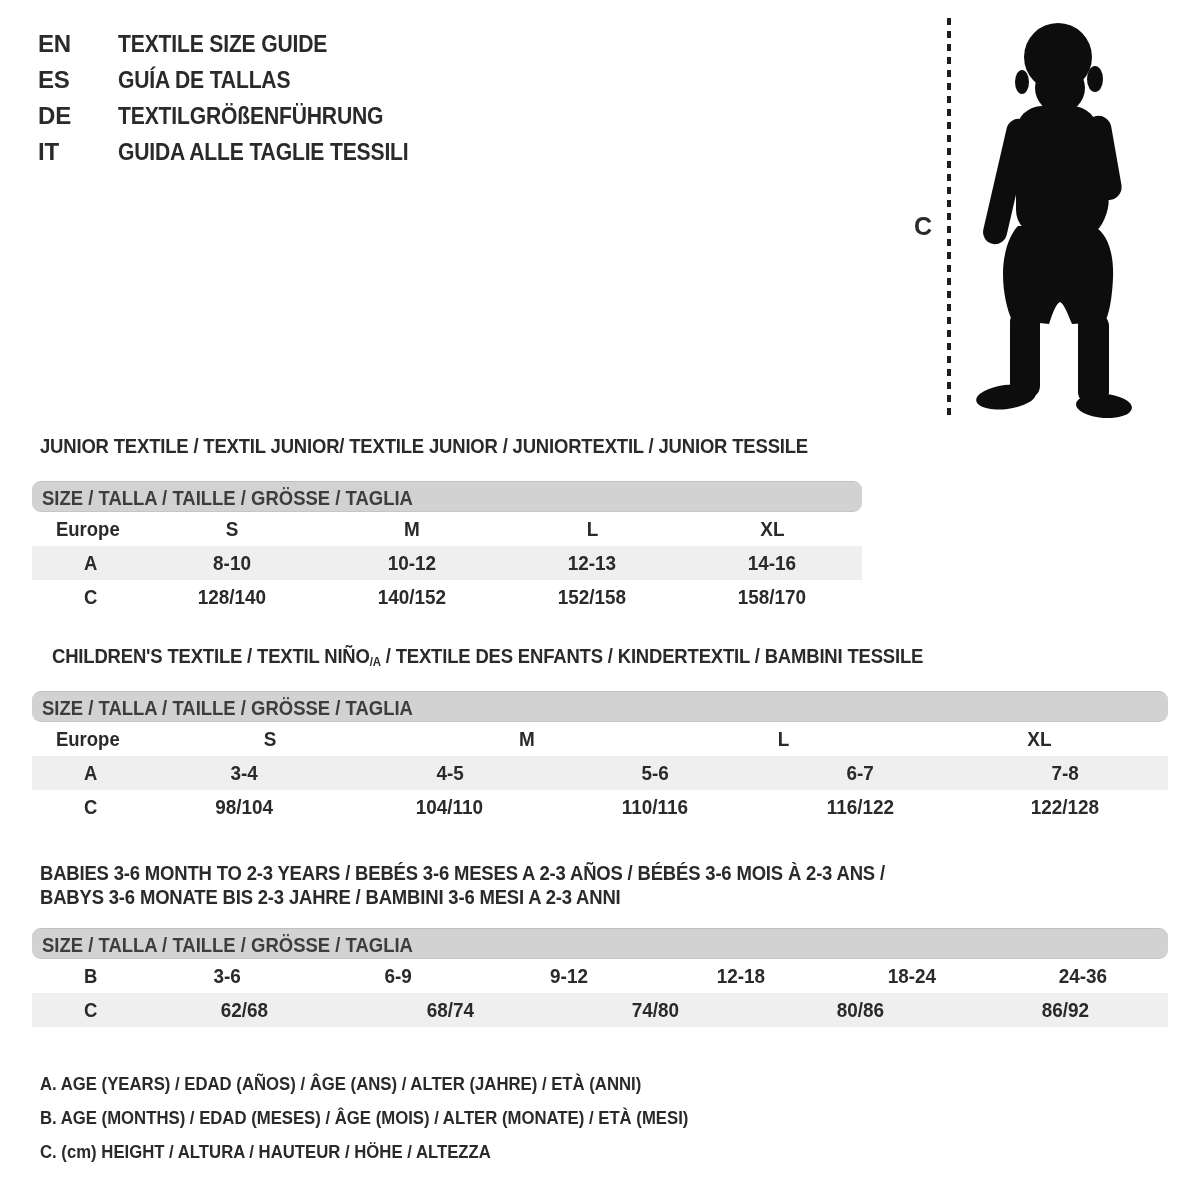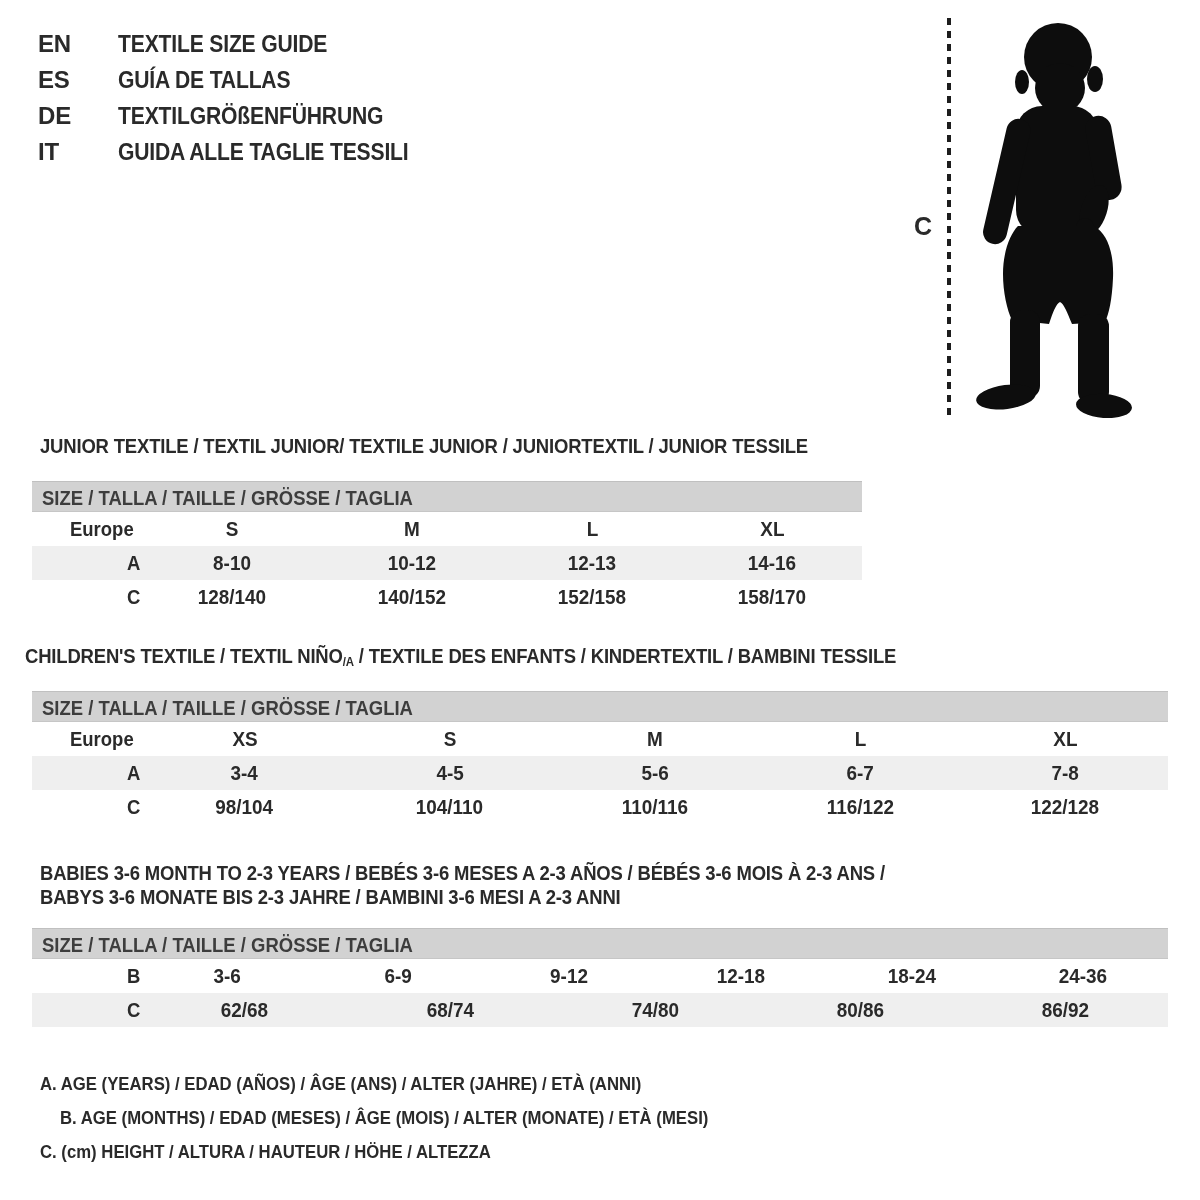--- a/index.html
+++ b/index.html
@@ -70,34 +70,35 @@
   .tbar {
     height: 31px; line-height: 31px;
     background: #d2d2d2;
     border-top: 1px solid #c0c0c0;
     border-bottom: 1px solid #c6c6c6;
     box-sizing: border-box;
     padding-left: 10px;
     font-size: 21px;
     font-weight: 700;
     color: #3d3d3d;
+    border-radius: 9px;
   }
   .trow {
     display: flex;
     height: 34px;
     line-height: 34px;
     font-size: 21px;
     font-weight: 700;
   }
   .trow.shade { background: #efefef; }
   .tlab {
     width: 110px;
     box-sizing: border-box;
     padding-left: 10px;
-    text-align: right;
+    text-align: center;
   }
   .tcell { flex: 1; text-align: center; }
 
   
   .legend-line {
     left: 40px;
     font-size: 19px;
     font-weight: 700;
     line-height: 30px;
   }
@@ -177,31 +178,30 @@
   </div>
   <div class="trow">
     <div class="tlab"><span class="cond">C</span></div>
     <div class="tcell"><span class="condc">128/140</span></div>
     <div class="tcell"><span class="condc">140/152</span></div>
     <div class="tcell"><span class="condc">152/158</span></div>
     <div class="tcell"><span class="condc">158/170</span></div>
   </div>
 </div>
 
-<div class="abs sec-title" style="left:25px; top:643px;">
+<div class="abs sec-title" style="left:52px; top:643px;">
   <span class="cond"><span>CHILDREN'S TEXTILE / TEXTIL NIÑO</span><span class="subsmall">/A</span><span> / TEXTILE DES ENFANTS / KINDERTEXTIL / BAMBINI TESSILE</span></span>
 </div>
 
 <div class="abs stable" style="left:32px; top:691px; width:1136px;">
   <div class="tbar">
     <span class="cond">SIZE / TALLA / TAILLE / GRÖSSE / TAGLIA</span>
   </div>
   <div class="trow">
     <div class="tlab"><span class="cond">Europe</span></div>
-    <div class="tcell"><span class="condc">XS</span></div>
     <div class="tcell"><span class="condc">S</span></div>
     <div class="tcell"><span class="condc">M</span></div>
     <div class="tcell"><span class="condc">L</span></div>
     <div class="tcell"><span class="condc">XL</span></div>
   </div>
   <div class="trow shade">
     <div class="tlab"><span class="cond">A</span></div>
     <div class="tcell"><span class="condc">3-4</span></div>
     <div class="tcell"><span class="condc">4-5</span></div>
     <div class="tcell"><span class="condc">5-6</span></div>
@@ -244,18 +244,18 @@
     <div class="tcell"><span class="condc">68/74</span></div>
     <div class="tcell"><span class="condc">74/80</span></div>
     <div class="tcell"><span class="condc">80/86</span></div>
     <div class="tcell"><span class="condc">86/92</span></div>
   </div>
 </div>
 
 <div class="abs legend-line" style="top:1069px;">
   <span class="cond">A. AGE (YEARS) / EDAD (AÑOS) / ÂGE (ANS) / ALTER (JAHRE) / ETÀ (ANNI)</span>
 </div>
-<div class="abs legend-line" style="top:1103px;margin-left:20px;">
+<div class="abs legend-line" style="top:1103px;">
   <span class="cond">B. AGE (MONTHS) / EDAD (MESES) / ÂGE (MOIS) / ALTER (MONATE) / ETÀ (MESI)</span>
 </div>
 <div class="abs legend-line" style="top:1137px;">
   <span class="cond">C. (cm) HEIGHT / ALTURA / HAUTEUR / HÖHE / ALTEZZA</span>
 </div>
 
 </body></html>

